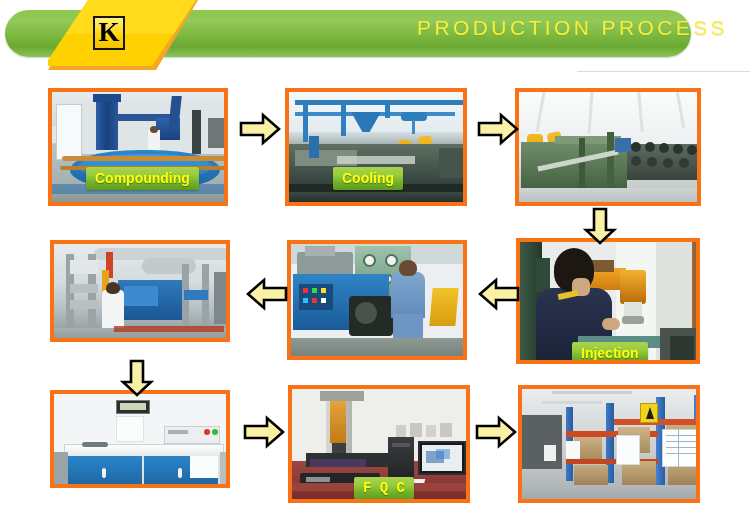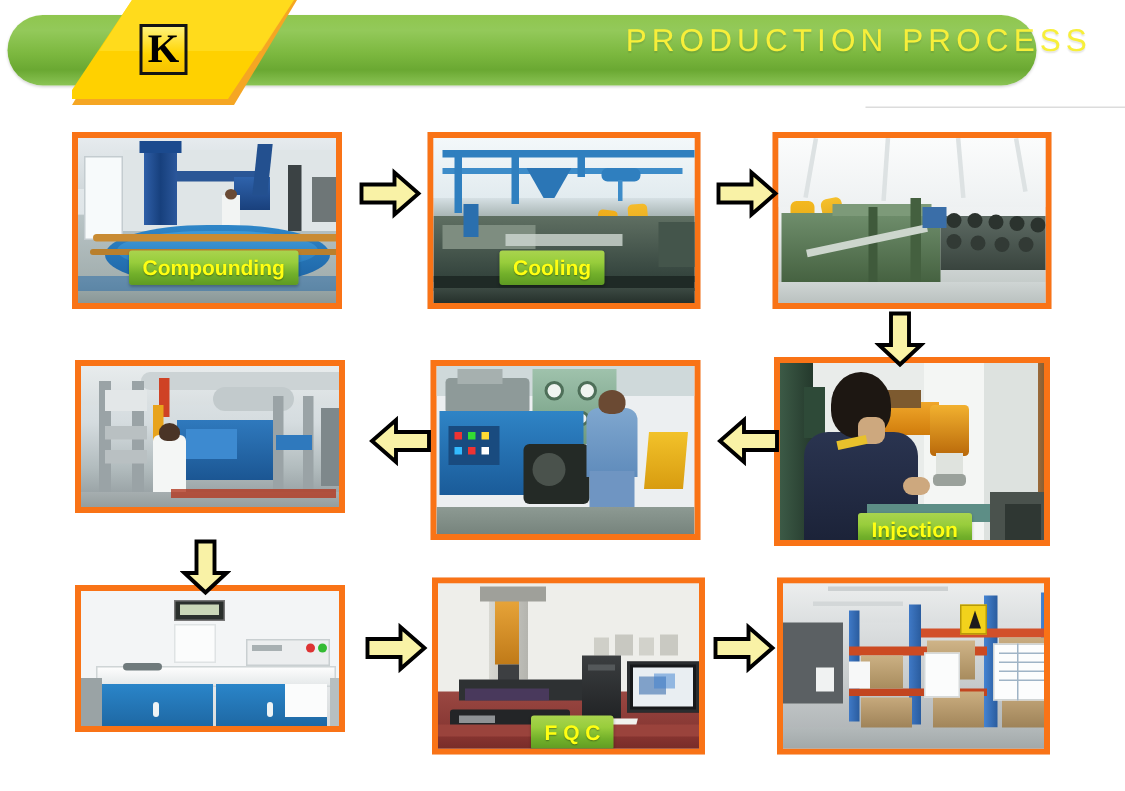--- a/index.html
+++ b/index.html
@@ -524,21 +524,21 @@
 
         <div class="sh" style="left:92px;top:90px;width:40px;height:10px;background:#f1f2ee;transform:skewX(-14deg);"></div>
 
         <div class="sh" style="left:8px;top:84px;width:80px;height:16px;background:#232527;border-radius:2px;"></div>
         <div class="sh" style="left:14px;top:88px;width:24px;height:5px;background:#8f9295;"></div>
 
         <div class="sh" style="left:0;top:98px;width:182px;height:20px;background:linear-gradient(to bottom,#8c3733,#6b2522);"></div>
         <div class="sh" style="left:0;top:94px;width:182px;height:8px;background:#9a433c;"></div>
       </div>
     </div>
-    <div class="badge" style="left:62px; top:88px;">F Q C</div>
+    <div class="badge" style="left:62px; top:88px;font-family:Liberation Mono, monospace;">F Q C</div>
   </div>
 
   <div class="arrow" style="left:474px; top:415px; width:44px; height:34px;">
     <svg viewBox="0 0 44 34" width="44" height="34">
       <polygon points="3,11 25,11 25,3 41,17 25,31 25,23 3,23" fill="#f9f2a6" stroke="#000000" stroke-width="2.6" stroke-linejoin="miter"></polygon>
     </svg>
   </div>
 
   <div class="step" style="left:518px; top:385px; width:182px; height:118px;">
     <div class="photo p9">

